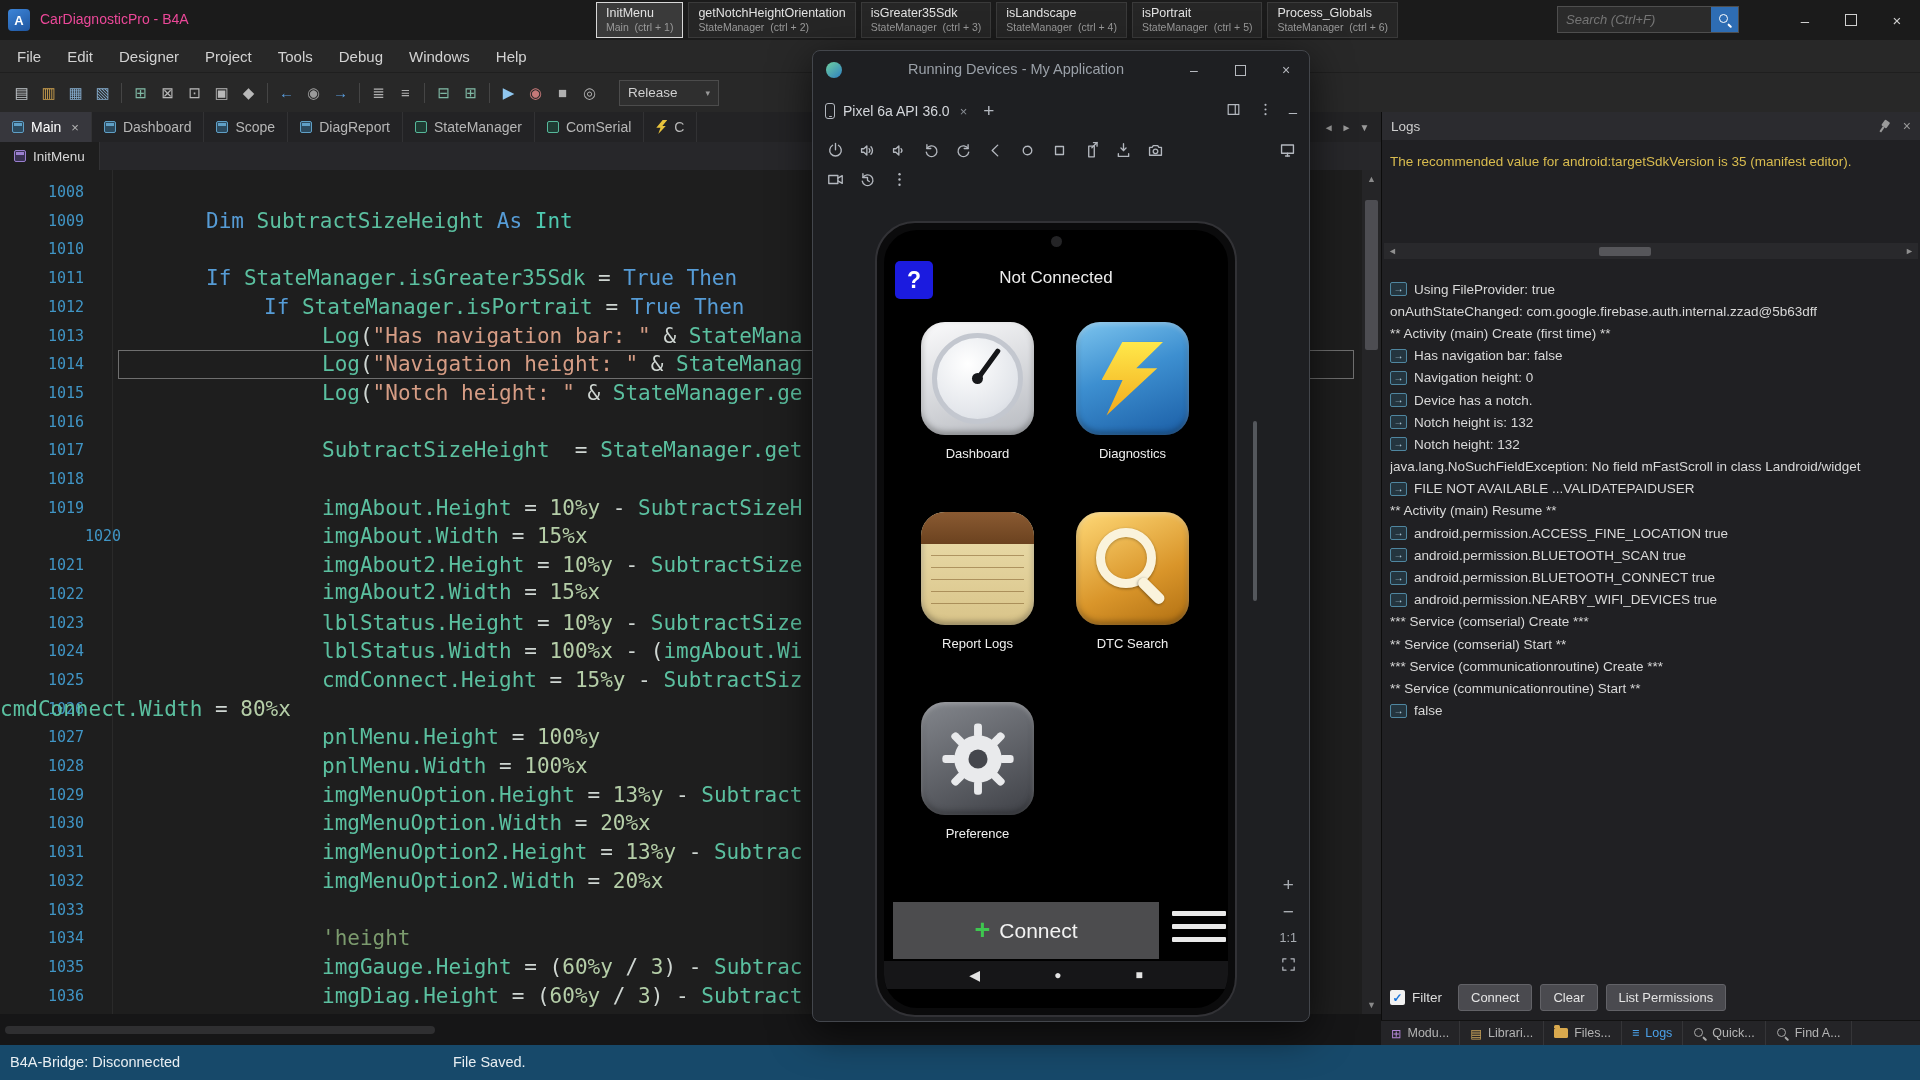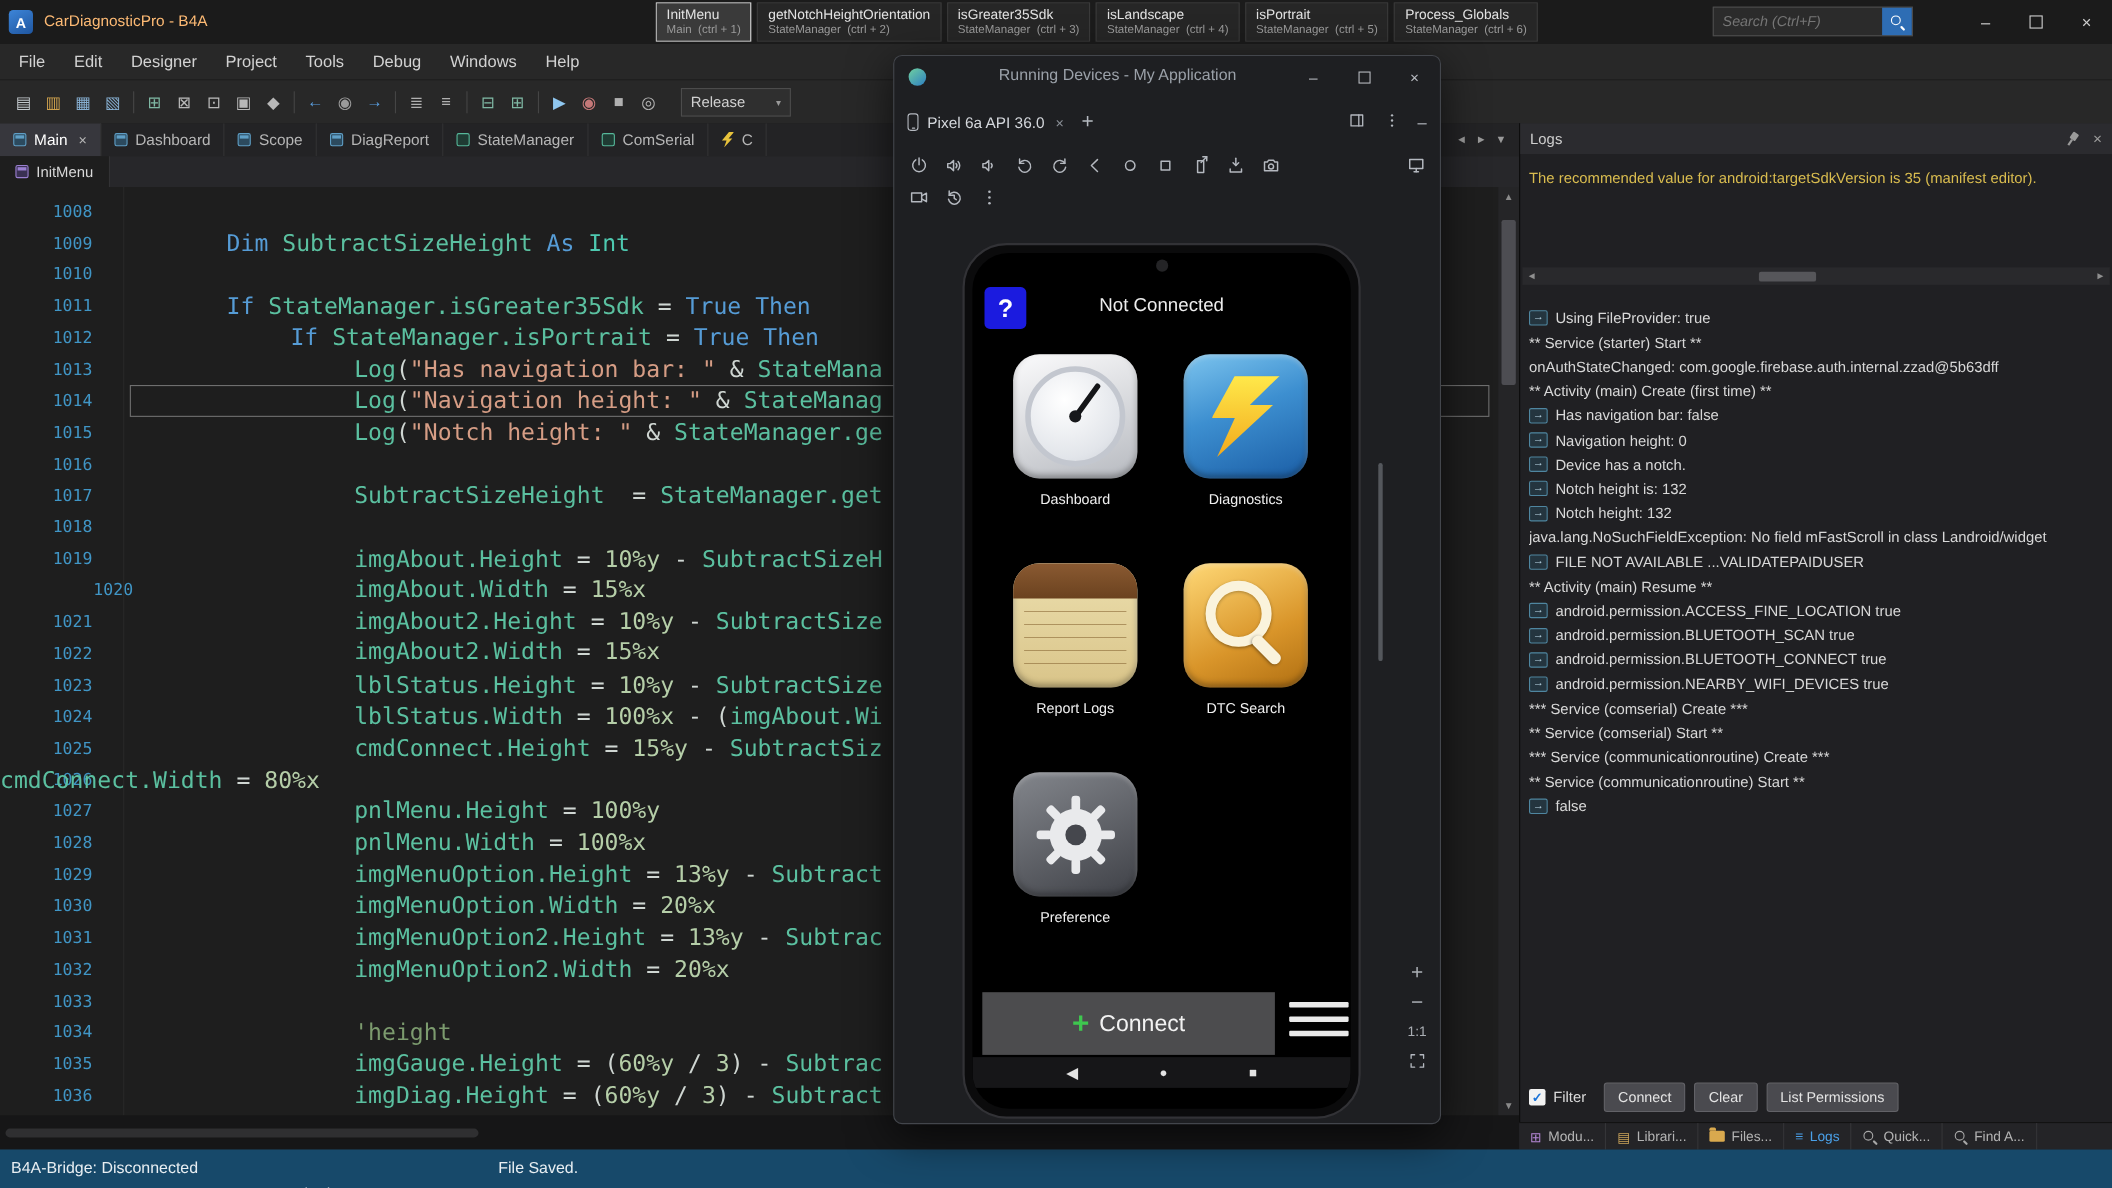--- a/index.html
+++ b/index.html
@@ -4,21 +4,21 @@
 <style>
   html,body{margin:0;padding:0;background:#111;}
   #app{position:relative;width:1920px;height:1080px;background:#1e1e1e;
        font-family:"Liberation Sans",sans-serif;overflow:hidden;color:#d4d4d4;}
 
   
   #titlebar{position:absolute;left:0;top:0;width:1920px;height:40px;background:#1b1b1b;}
   #logo{position:absolute;left:8px;top:9px;width:22px;height:22px;border-radius:4px;
         background:linear-gradient(150deg,#3d85d8,#1f56a0);display:flex;align-items:center;
         justify-content:center;color:#fff;font-size:13px;font-weight:bold;}
-  #app-title{position:absolute;left:40px;top:11px;font-size:14px;color:#fdba74;white-space:nowrap;}
+  #app-title{position:absolute;left:40px;top:11px;font-size:14px;color:#ec4899;white-space:nowrap;}
   #module-tabs{position:absolute;left:596px;top:2px;height:36px;display:flex;gap:5px;width:950px;overflow:hidden;}
   .mtab{border:1px solid #3a3a3a;background:#262626;padding:2px 9px;display:flex;flex-direction:column;
         justify-content:center;cursor:default;flex:none;}
   .mtab.active{border-color:#d8d8d8;background:#3a3a3a;}
   .mtab .l1{font-size:12.5px;color:#e2e2e2;line-height:15px;white-space:pre;}
   .mtab .l2{font-size:10.5px;color:#9a9a9a;line-height:13px;white-space:pre;}
   #search-box{position:absolute;left:1557px;top:6px;width:182px;height:27px;background:#2b2b2b;
               border:1px solid #4e4e4e;display:flex;align-items:center;box-sizing:border-box;}
   #search-box input{flex:1;min-width:0;background:transparent;border:none;outline:none;padding:0 8px;
               font-size:13px;font-style:italic;color:#8b8b8b;font-family:"Liberation Sans",sans-serif;}
@@ -426,23 +426,20 @@
       <span>◄</span>
       <div class="thumb"></div>
       <span>►</span>
     </div>
     <div id="logs-list">
         <div class="logrow">
           <span class="logico">→</span>
           <span>Using FileProvider: true</span>
         </div>
         <div class="logrow">
-          <span>** Service (starter) Start **</span>
-        </div>
-        <div class="logrow">
           <span>onAuthStateChanged: com.google.firebase.auth.internal.zzad@5b63dff</span>
         </div>
         <div class="logrow">
           <span>** Activity (main) Create (first time) **</span>
         </div>
         <div class="logrow">
           <span class="logico">→</span>
           <span>Has navigation bar: false</span>
         </div>
         <div class="logrow">

